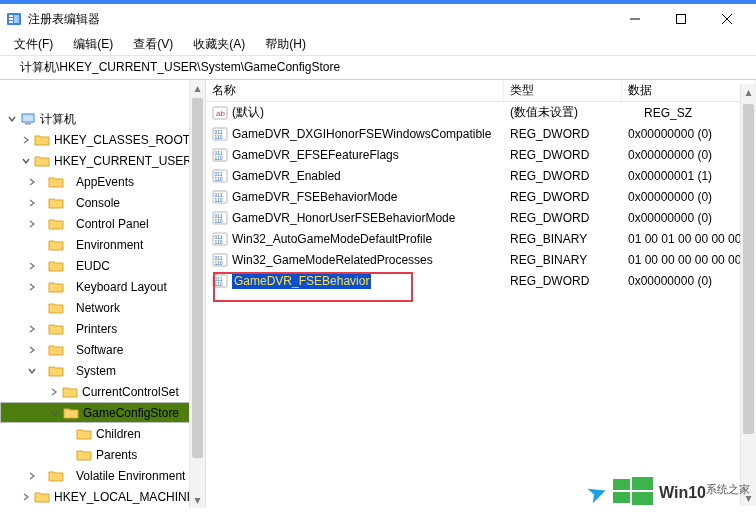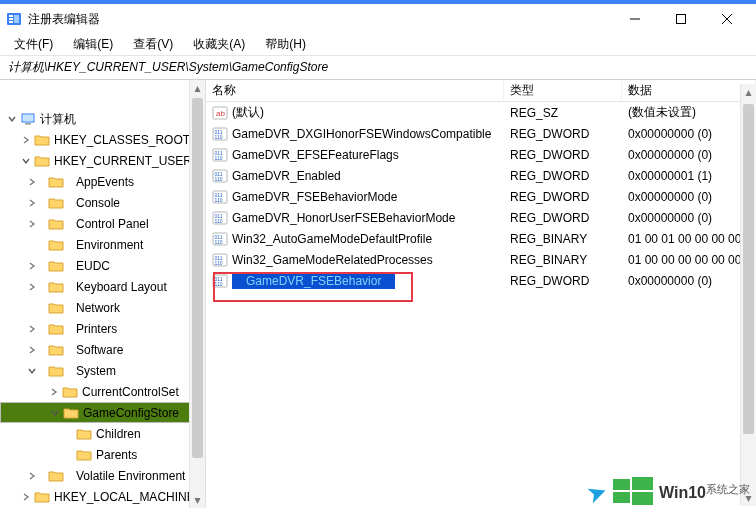--- a/index.html
+++ b/index.html
@@ -43,24 +43,23 @@
     background: #fff;
     border-bottom: 1px solid #e5e5e5;
   }
   .menubar .menu-item { padding: 2px 10px; }
 
   
   .addressbar {
     height: 24px;
     display: flex;
     align-items: center;
-    padding: 0 8px;
+    padding: 0 20px;
     background: #fff;
     border-bottom: 1px solid #d0d0d0;
-    font-style: italic;
   }
 
   
   .main {
     display: flex;
     height: calc(100% - 30px - 22px - 24px - 4px);
   }
   .tree-pane {
     width: 206px;
     border-right: 1px solid #e0e0e0;
@@ -136,22 +135,22 @@
   .list-row .cell-name { width: 298px; display:flex; align-items:center; }
   .list-row .cell-type { width: 118px; }
   .list-row .cell-data { flex:1; }
   .value-icon {
     width: 16px; height: 16px;
     margin-right: 4px;
     flex: 0 0 16px;
   }
   .list-row.selected .name-text {
     background: #0a4fd0;
-    color: #7dd3fc;
-    padding: 1px 14px;
+    color: #fde047;
+    padding: 1px 2px;
   }
   .highlight-box {
     position: absolute;
     border: 2px solid #e63946;
     pointer-events: none;
     left: 213px;
     top: 268px;
     width: 200px;
     height: 30px;
   }
@@ -535,22 +534,22 @@
     </div>
     <div class="list-body" id="list-body">
         <div class="list-row">
           <div class="cell cell-name">
             <span class="value-icon"><svg viewBox="0 0 16 16">
                 <rect x="1" y="2" width="14" height="12" rx="1" fill="#fff" stroke="#b7b7b7"></rect>
                 <text x="4" y="11" font-size="8" fill="#d23a3a" font-family="Arial">ab</text>
               </svg></span>
             <span class="name-text">(默认)</span>
           </div>
+          <div class="cell cell-data">(数值未设置)</div>
           <div class="cell cell-type">REG_SZ</div>
-          <div class="cell cell-data">(数值未设置)</div>
         </div>
         <div class="list-row">
           <div class="cell cell-name">
             <span class="value-icon"><svg viewBox="0 0 16 16">
                 <rect x="1" y="2" width="14" height="12" rx="1" fill="#fff" stroke="#b7b7b7"></rect>
                 <text x="2.5" y="8" font-size="5" fill="#2a66c8" font-family="Arial">011</text>
                 <text x="2.5" y="13" font-size="5" fill="#2a66c8" font-family="Arial">110</text>
               </svg></span>
             <span class="name-text">GameDVR_DXGIHonorFSEWindowsCompatible</span>
           </div>

